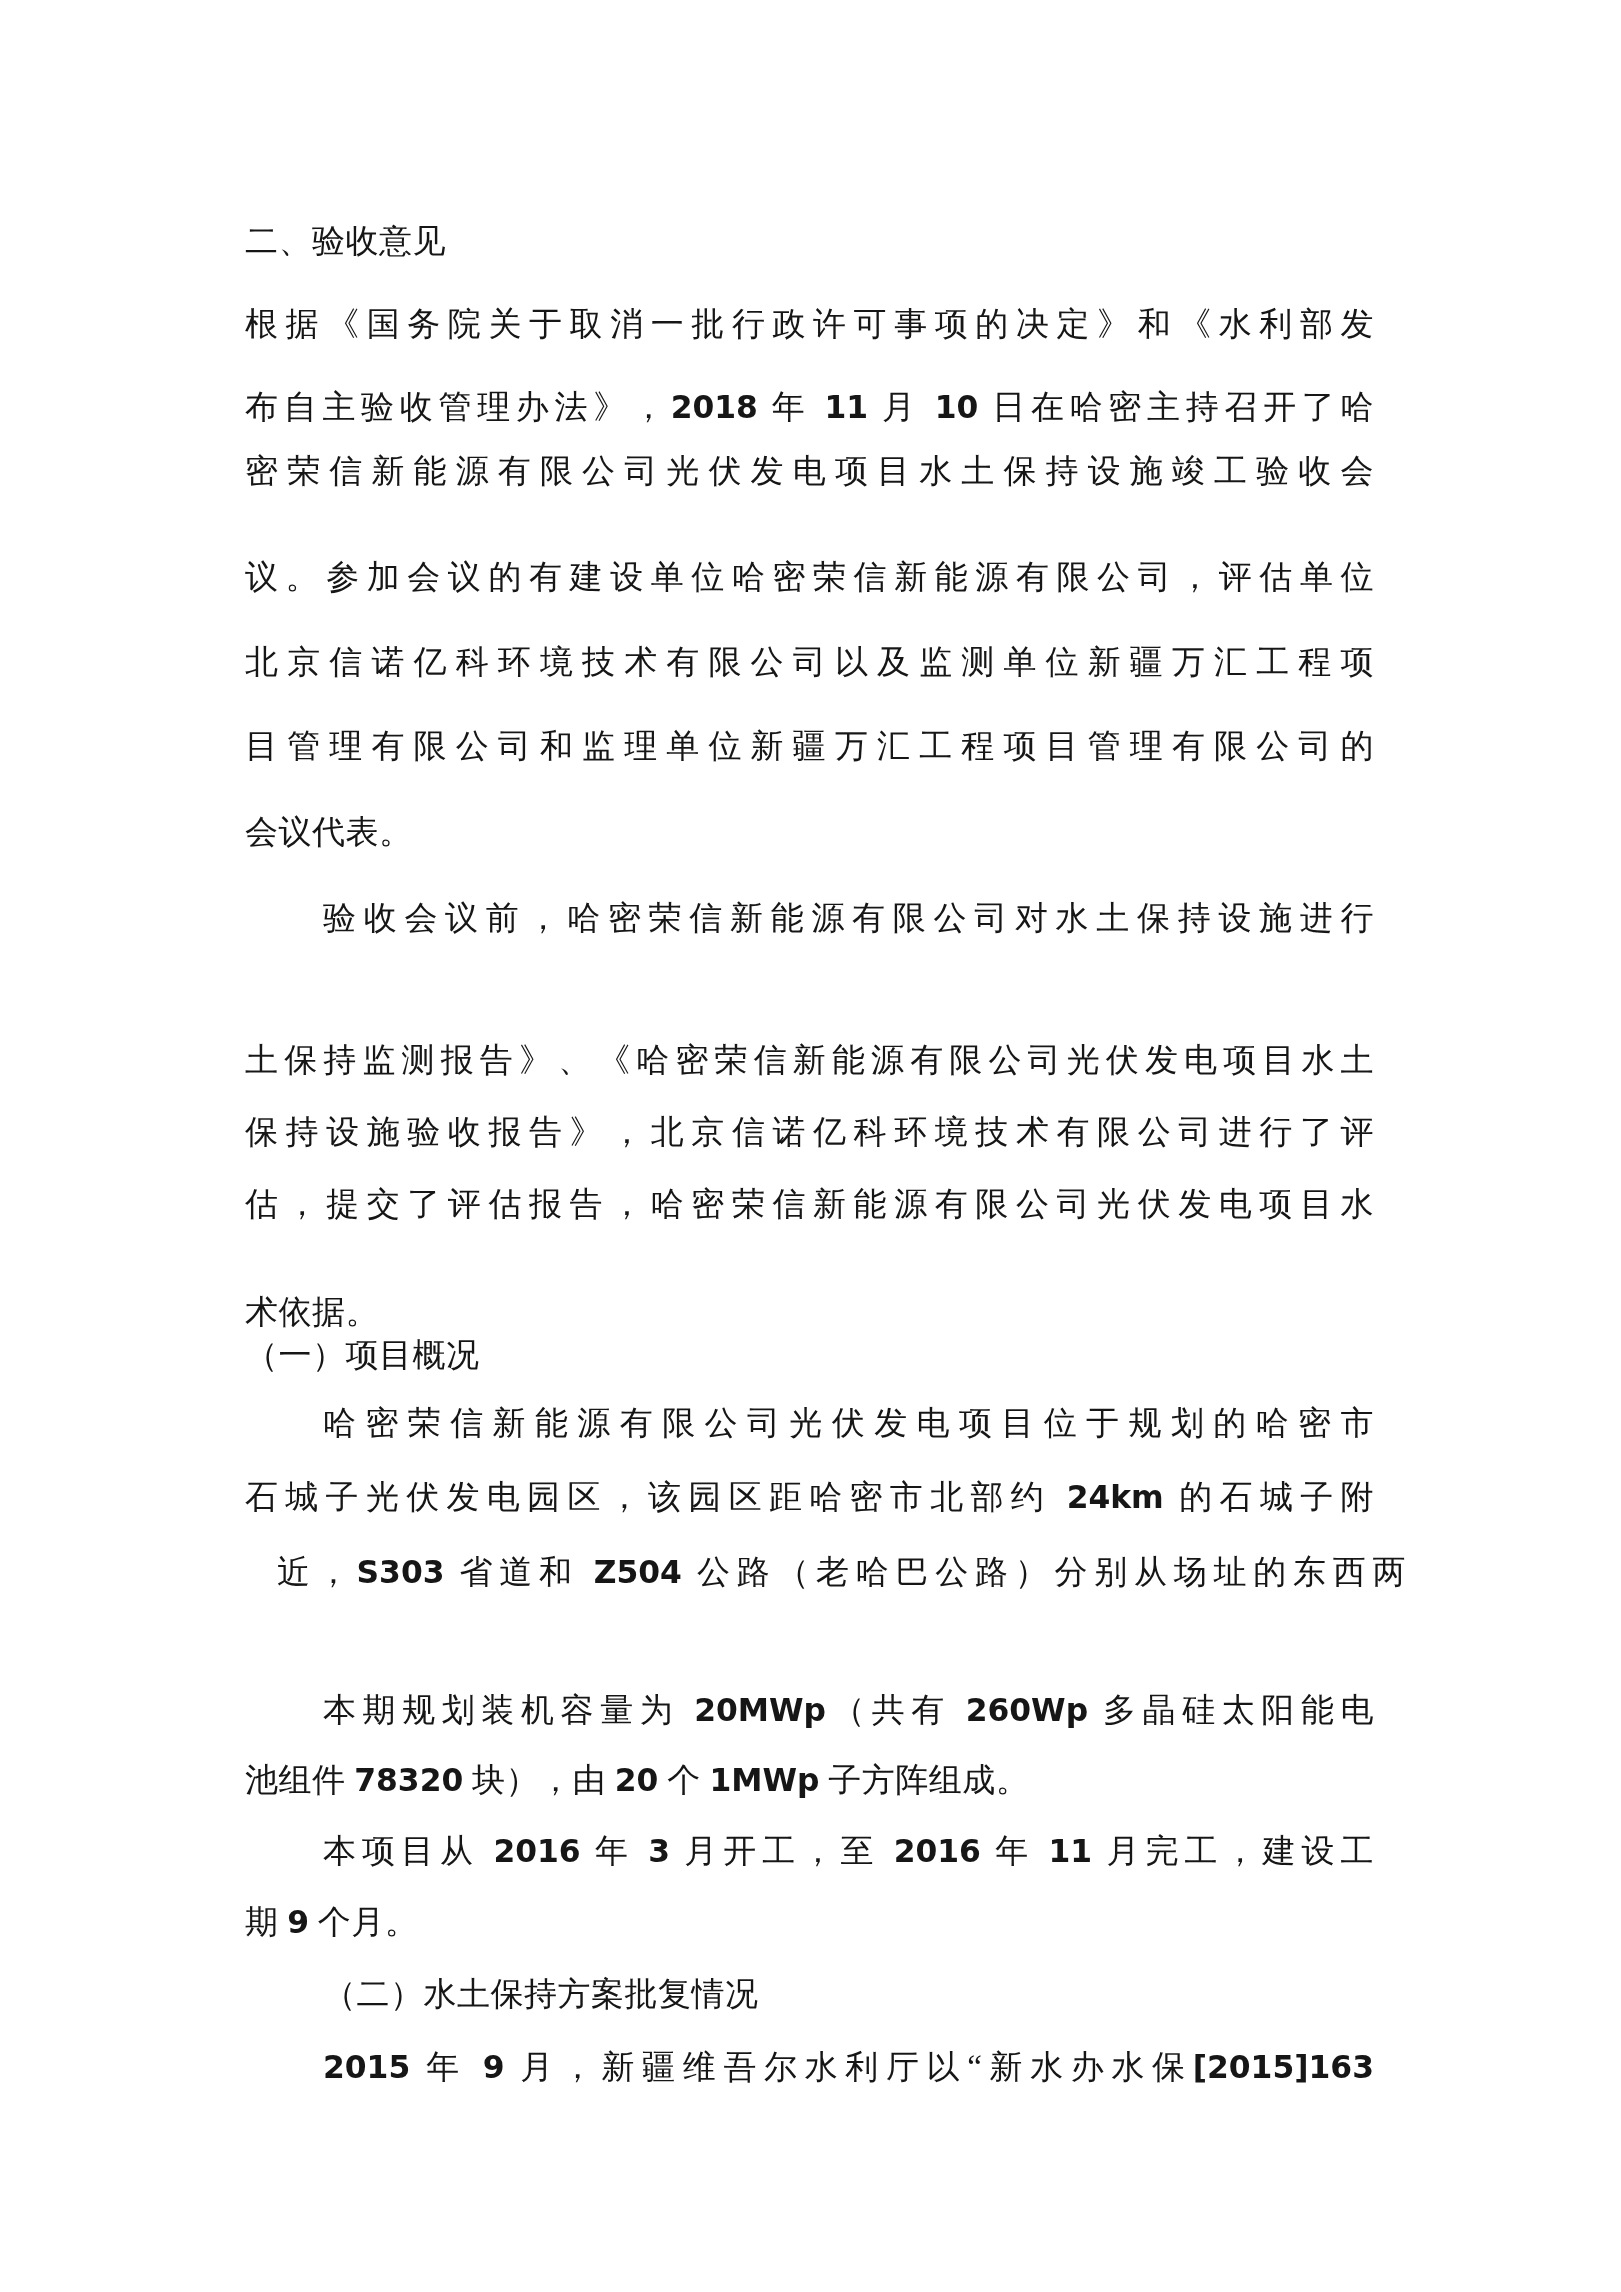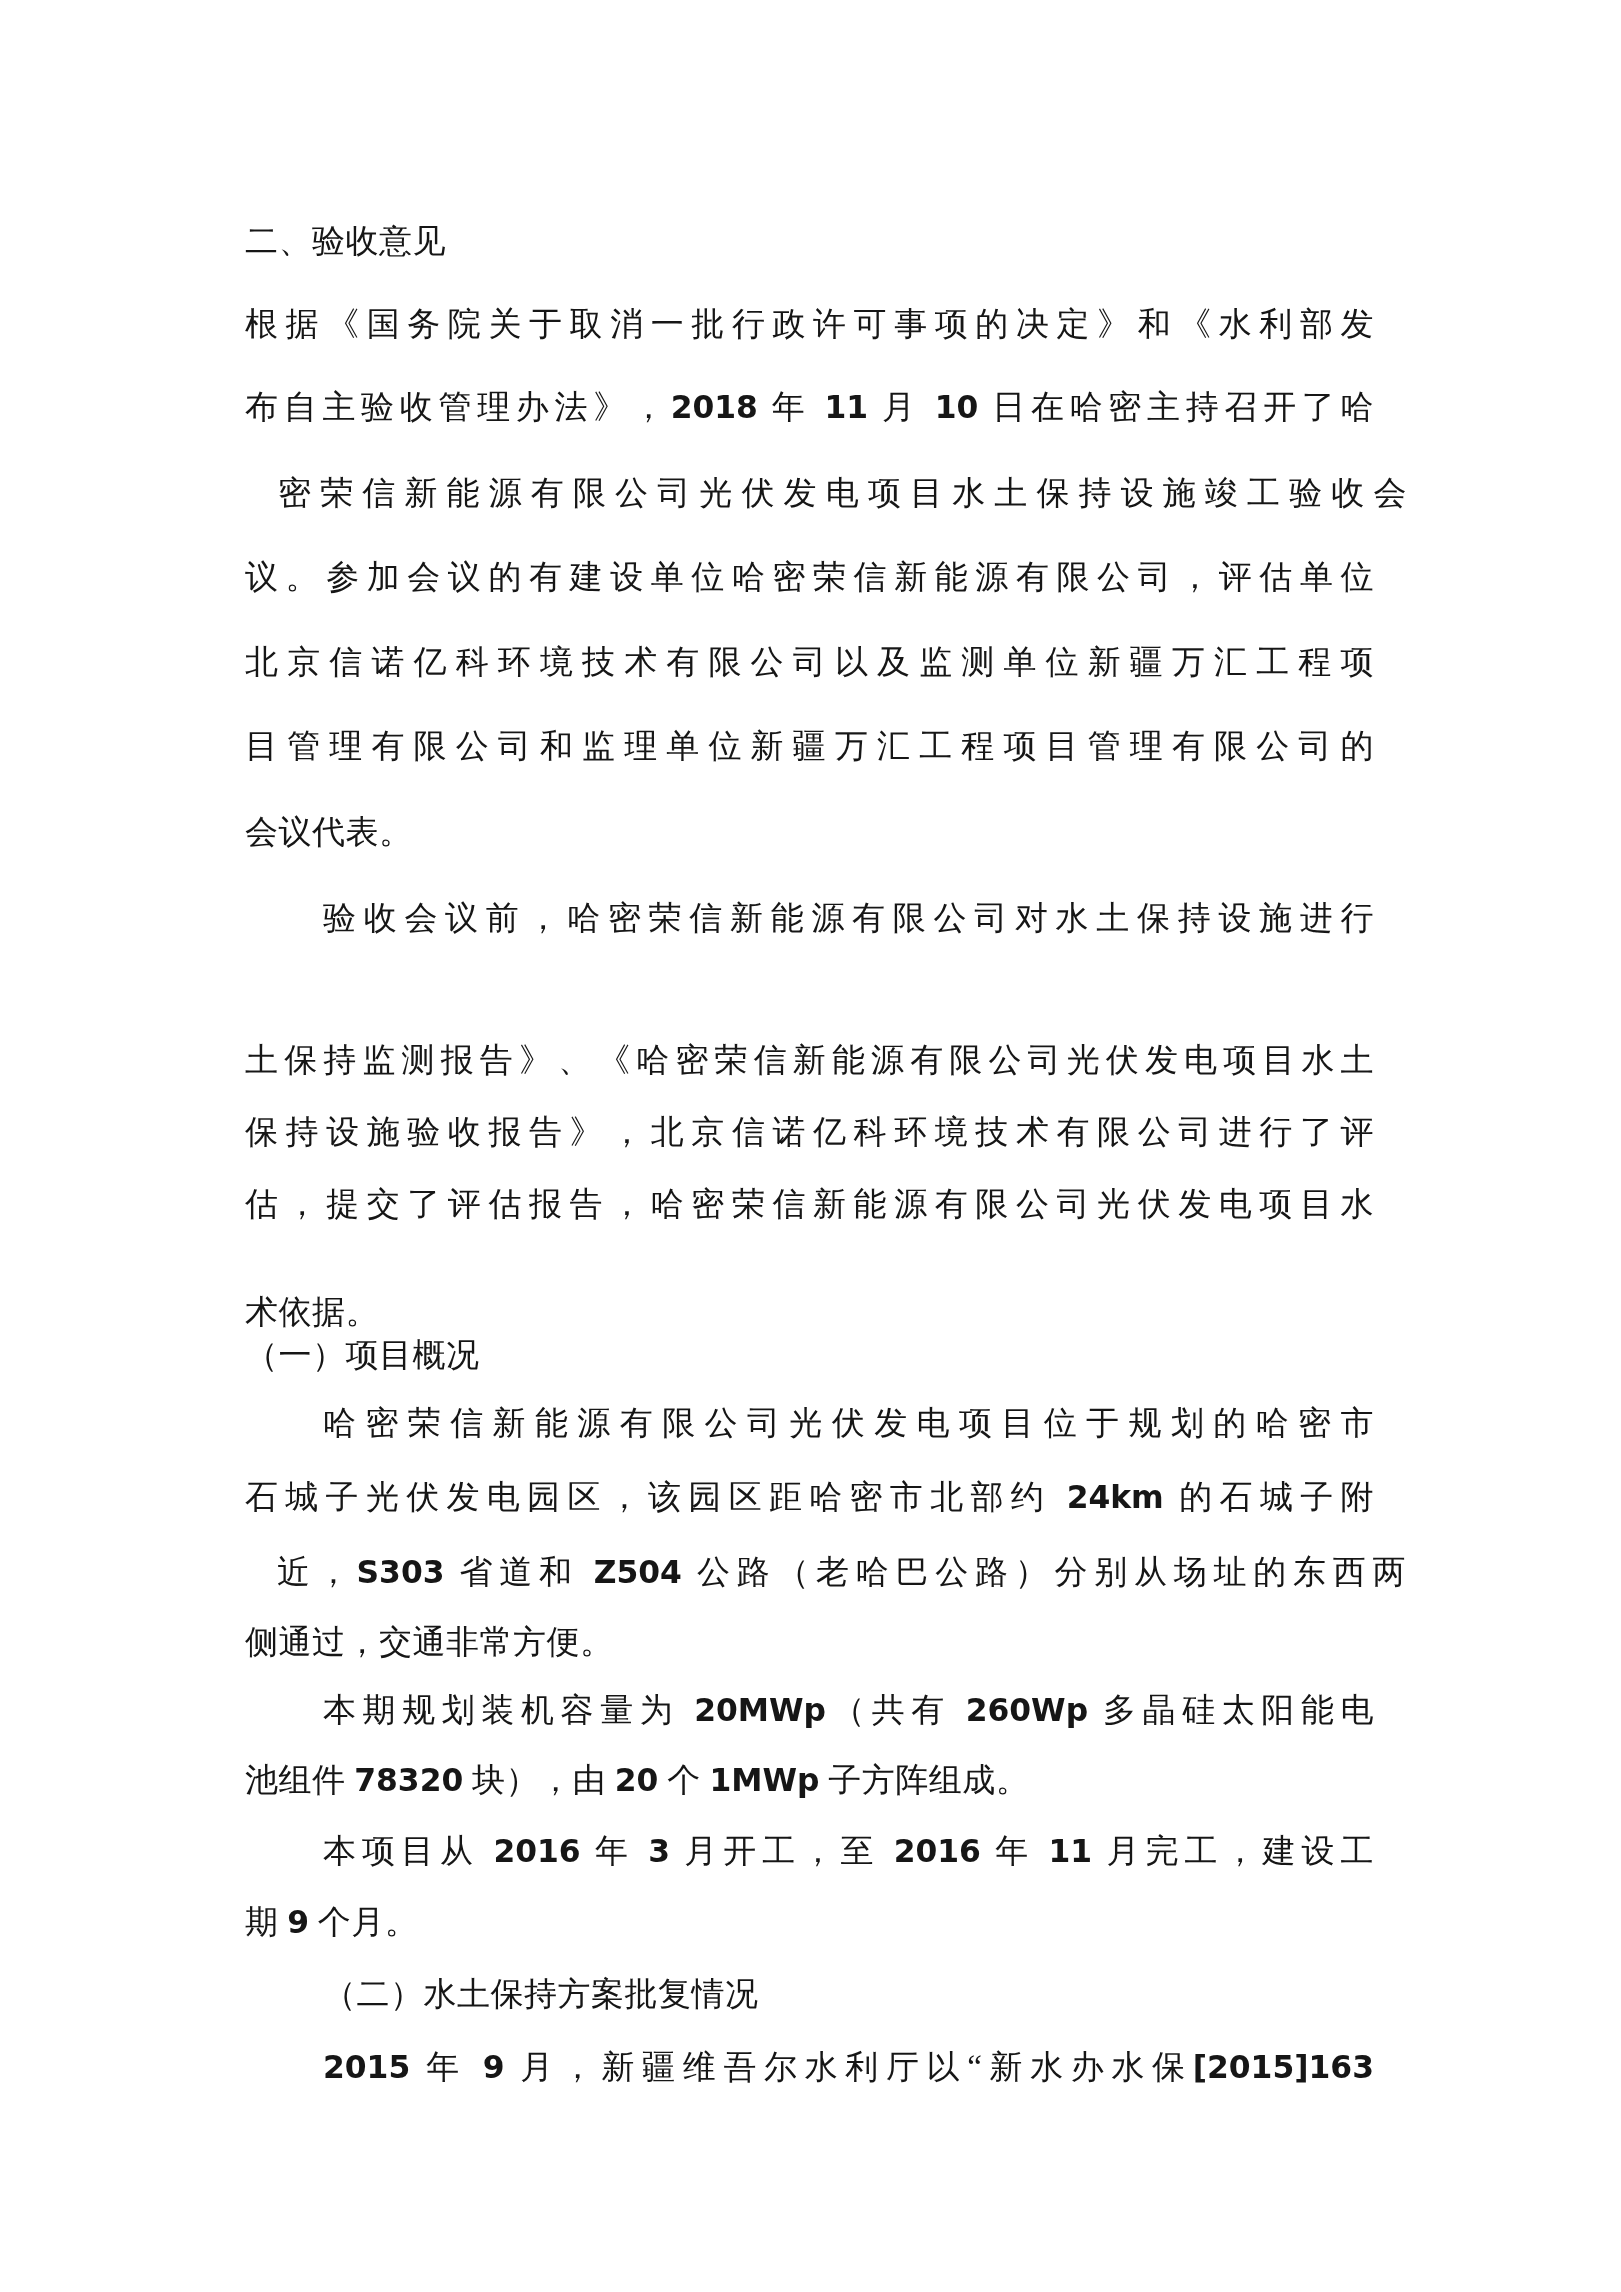--- a/index.html
+++ b/index.html
@@ -47,35 +47,34 @@
   }
 </style>
 </head>
 <body>
 
 <div class="page">
   <div class="textblock">
       <div class="line" style="top: 217px;">二、验收意见</div>
       <div class="line full" style="top: 300px;">根据《国务院关于取消一批行政许可事项的决定》和《水利部发</div>
       <div class="line full" style="top: 383px;">布自主验收管理办法》，<span class="latin">2018</span> 年 <span class="latin">11</span> 月 <span class="latin">10</span> 日在哈密主持召开了哈</div>
-      <div class="line full" style="top: 469px; margin-left: 33px;">密荣信新能源有限公司光伏发电项目水土保持设施竣工验收会</div>
+      <div class="line full" style="top: 447px;">密荣信新能源有限公司光伏发电项目水土保持设施竣工验收会</div>
       <div class="line full" style="top: 553px;">议。参加会议的有建设单位哈密荣信新能源有限公司，评估单位</div>
       <div class="line full" style="top: 638px;">北京信诺亿科环境技术有限公司以及监测单位新疆万汇工程项</div>
       <div class="line full" style="top: 722px;">目管理有限公司和监理单位新疆万汇工程项目管理有限公司的</div>
       <div class="line full indent" style="top: 894px;">验收会议前，哈密荣信新能源有限公司对水土保持设施进行</div>
       <div class="line" style="top: 808px;">会议代表。</div>
       <div class="line full" style="top: 1036px;">土保持监测报告》、《哈密荣信新能源有限公司光伏发电项目水土</div>
       <div class="line full" style="top: 1108px;">保持设施验收报告》，北京信诺亿科环境技术有限公司进行了评</div>
       <div class="line full" style="top: 1180px;">估，提交了评估报告，哈密荣信新能源有限公司光伏发电项目水</div>
       <div class="line" style="top: 1252px; margin-top: 36px;">术依据。</div>
       <div class="line" style="top: 1319px; margin-top: 12px;">（一）项目概况</div>
       <div class="line full indent" style="top: 1399px;">哈密荣信新能源有限公司光伏发电项目位于规划的哈密市</div>
       <div class="line full" style="top: 1473px;">石城子光伏发电园区，该园区距哈密市北部约 <span class="latin">24km</span> 的石城子附</div>
       <div class="line full" style="top: 1548px; margin-left: 32px;">近，<span class="latin">S303</span> 省道和 <span class="latin">Z504</span> 公路（老哈巴公路）分别从场址的东西两</div>
-      <div class="line" style="top: 1618px;">侧通过，交通非常方便。</div>
       <div class="line full indent" style="top: 1686px;">本期规划装机容量为 <span class="latin">20MWp</span>（共有 <span class="latin">260Wp</span> 多晶硅太阳能电</div>
       <div class="line" style="top: 1756px;">池组件 <span class="latin">78320</span> 块），由 <span class="latin">20</span> 个 <span class="latin">1MWp</span> 子方阵组成。</div>
       <div class="line full indent" style="top: 1827px;">本项目从 <span class="latin">2016</span> 年 <span class="latin">3</span> 月开工，至 <span class="latin">2016</span> 年 <span class="latin">11</span> 月完工，建设工</div>
       <div class="line" style="top: 1898px;">期 <span class="latin">9</span> 个月。</div>
       <div class="line indent" style="top: 1970px;">（二）水土保持方案批复情况</div>
       <div class="line full indent" style="top: 2043px;"><span class="latin">2015</span> 年 <span class="latin">9</span> 月，新疆维吾尔水利厅以“新水办水保<span class="latin">[2015]163</span></div>
     </div>
 </div>
 
 

